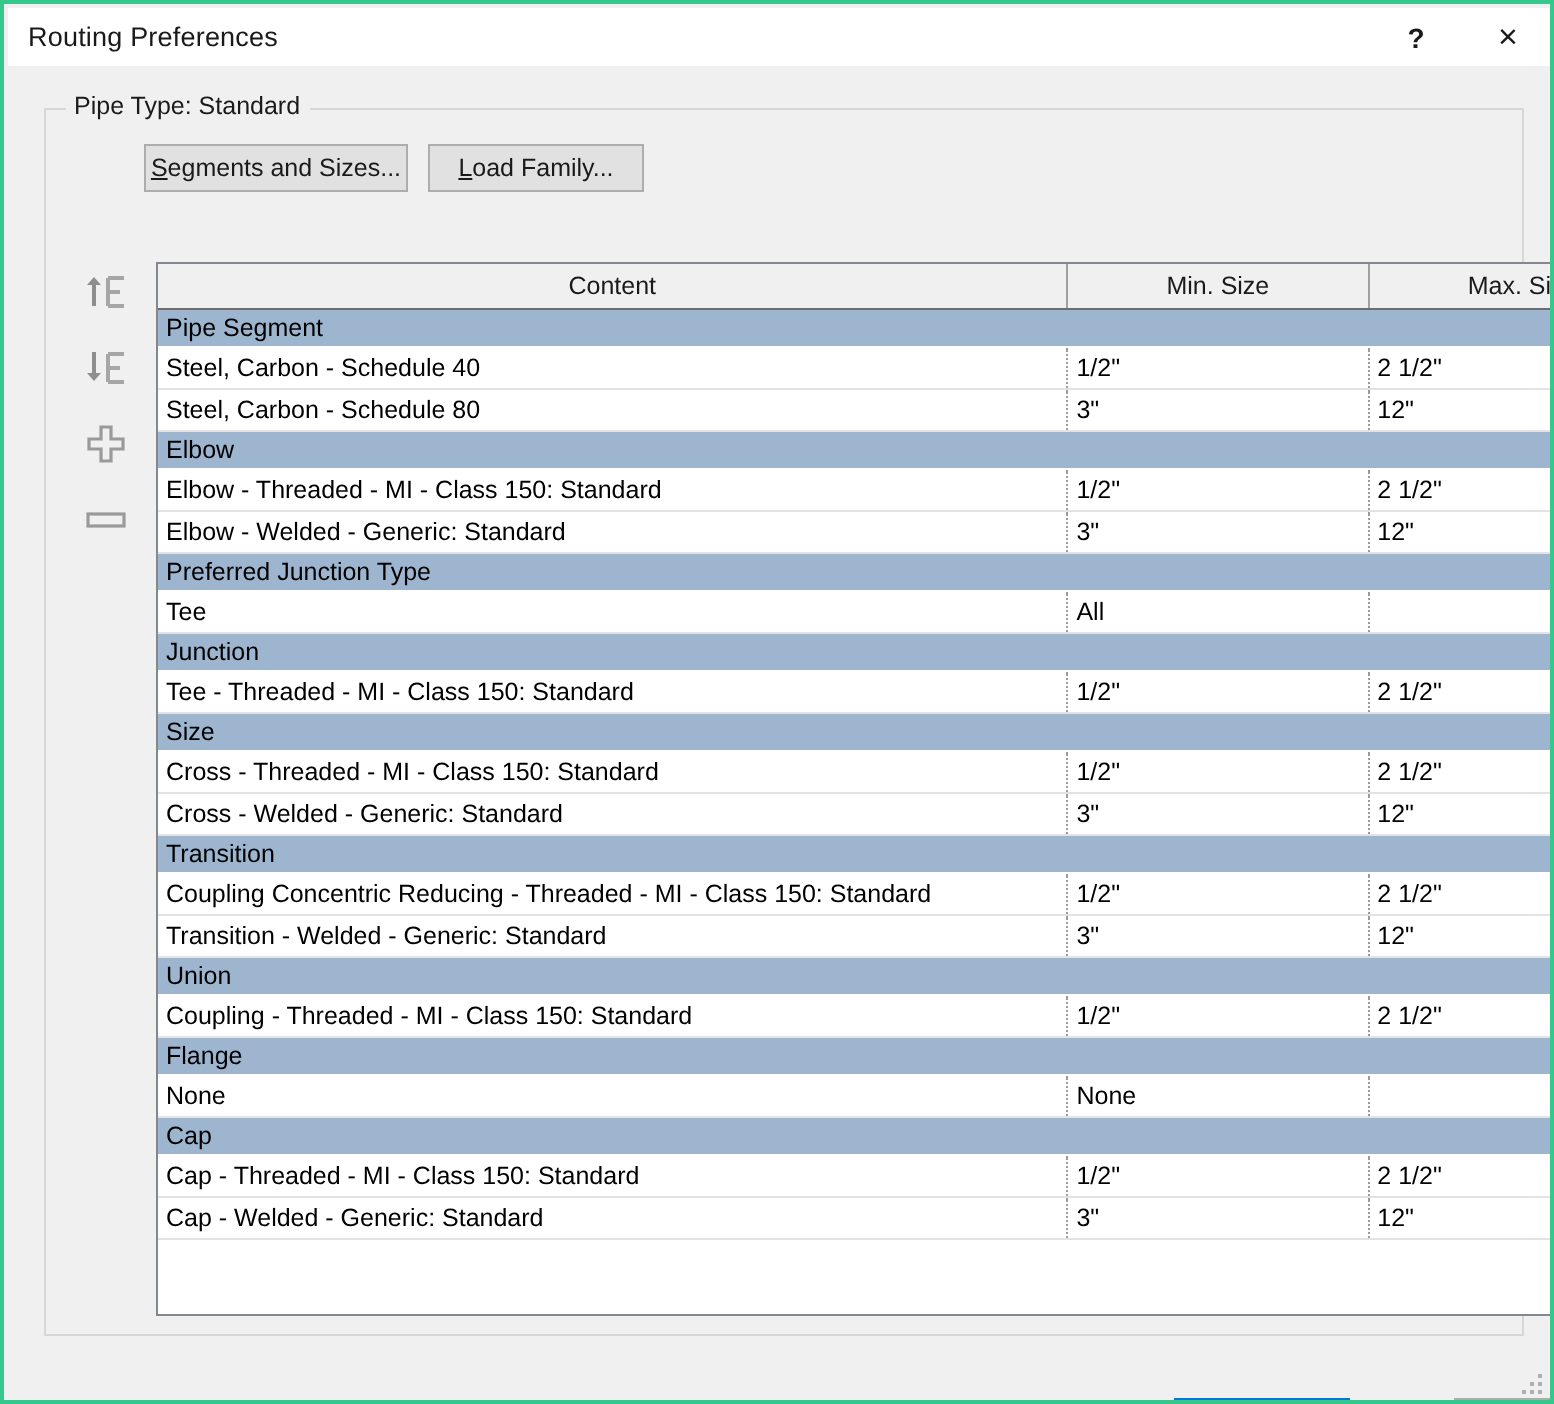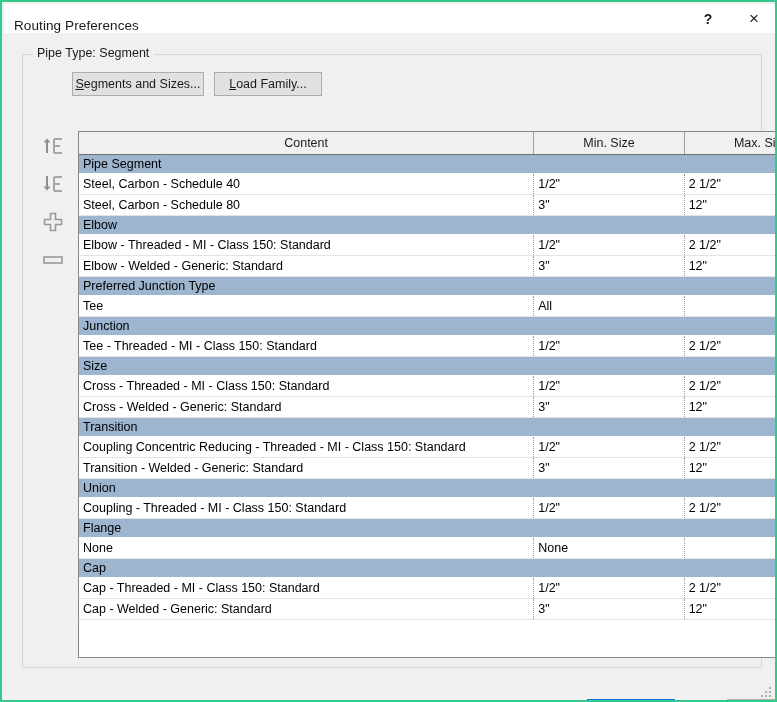--- a/index.html
+++ b/index.html
@@ -23,21 +23,21 @@
   }
 
   
   .titlebar {
     position: absolute;
     left: 2px; top: 2px;
     width: 773px;
     height: 29px;
     background: #ffffff;
     display: flex;
-    align-items: flex-end;
+    align-items: center;
   }
   .titlebar-text {
     margin-left: 10px;
     font-size: 13.5px;
     color: #1a1a1a;
     letter-spacing: 0.1px;
     flex: 1;
     white-space: nowrap;
   }
   .tb-btn {
@@ -252,21 +252,21 @@
 
   <div class="titlebar">
     <div class="titlebar-text">Routing Preferences</div>
     <button class="tb-btn help">?</button>
     <button class="tb-btn close">×</button>
   </div>
 
   <div class="content">
 
     <div class="groupbox">
-      <div class="groupbox-legend">Pipe Type: Segment</div>
+      <div class="groupbox-legend">Pipe Type: Standard</div>
 
       <button class="btn btn-segments"><span class="u">S</span><span>egments and Sizes...</span></button>
 
       <button class="btn btn-loadfam"><span class="u">L</span><span>oad Family...</span></button>
 
       <div class="iconstrip">
 
         <button class="iconbtn">
           <svg width="22" height="20" viewBox="0 0 22 20" aria-hidden="true">
             <path d="M5 4 L5 17" stroke="#8e8e8e" stroke-width="2" fill="none"></path>

